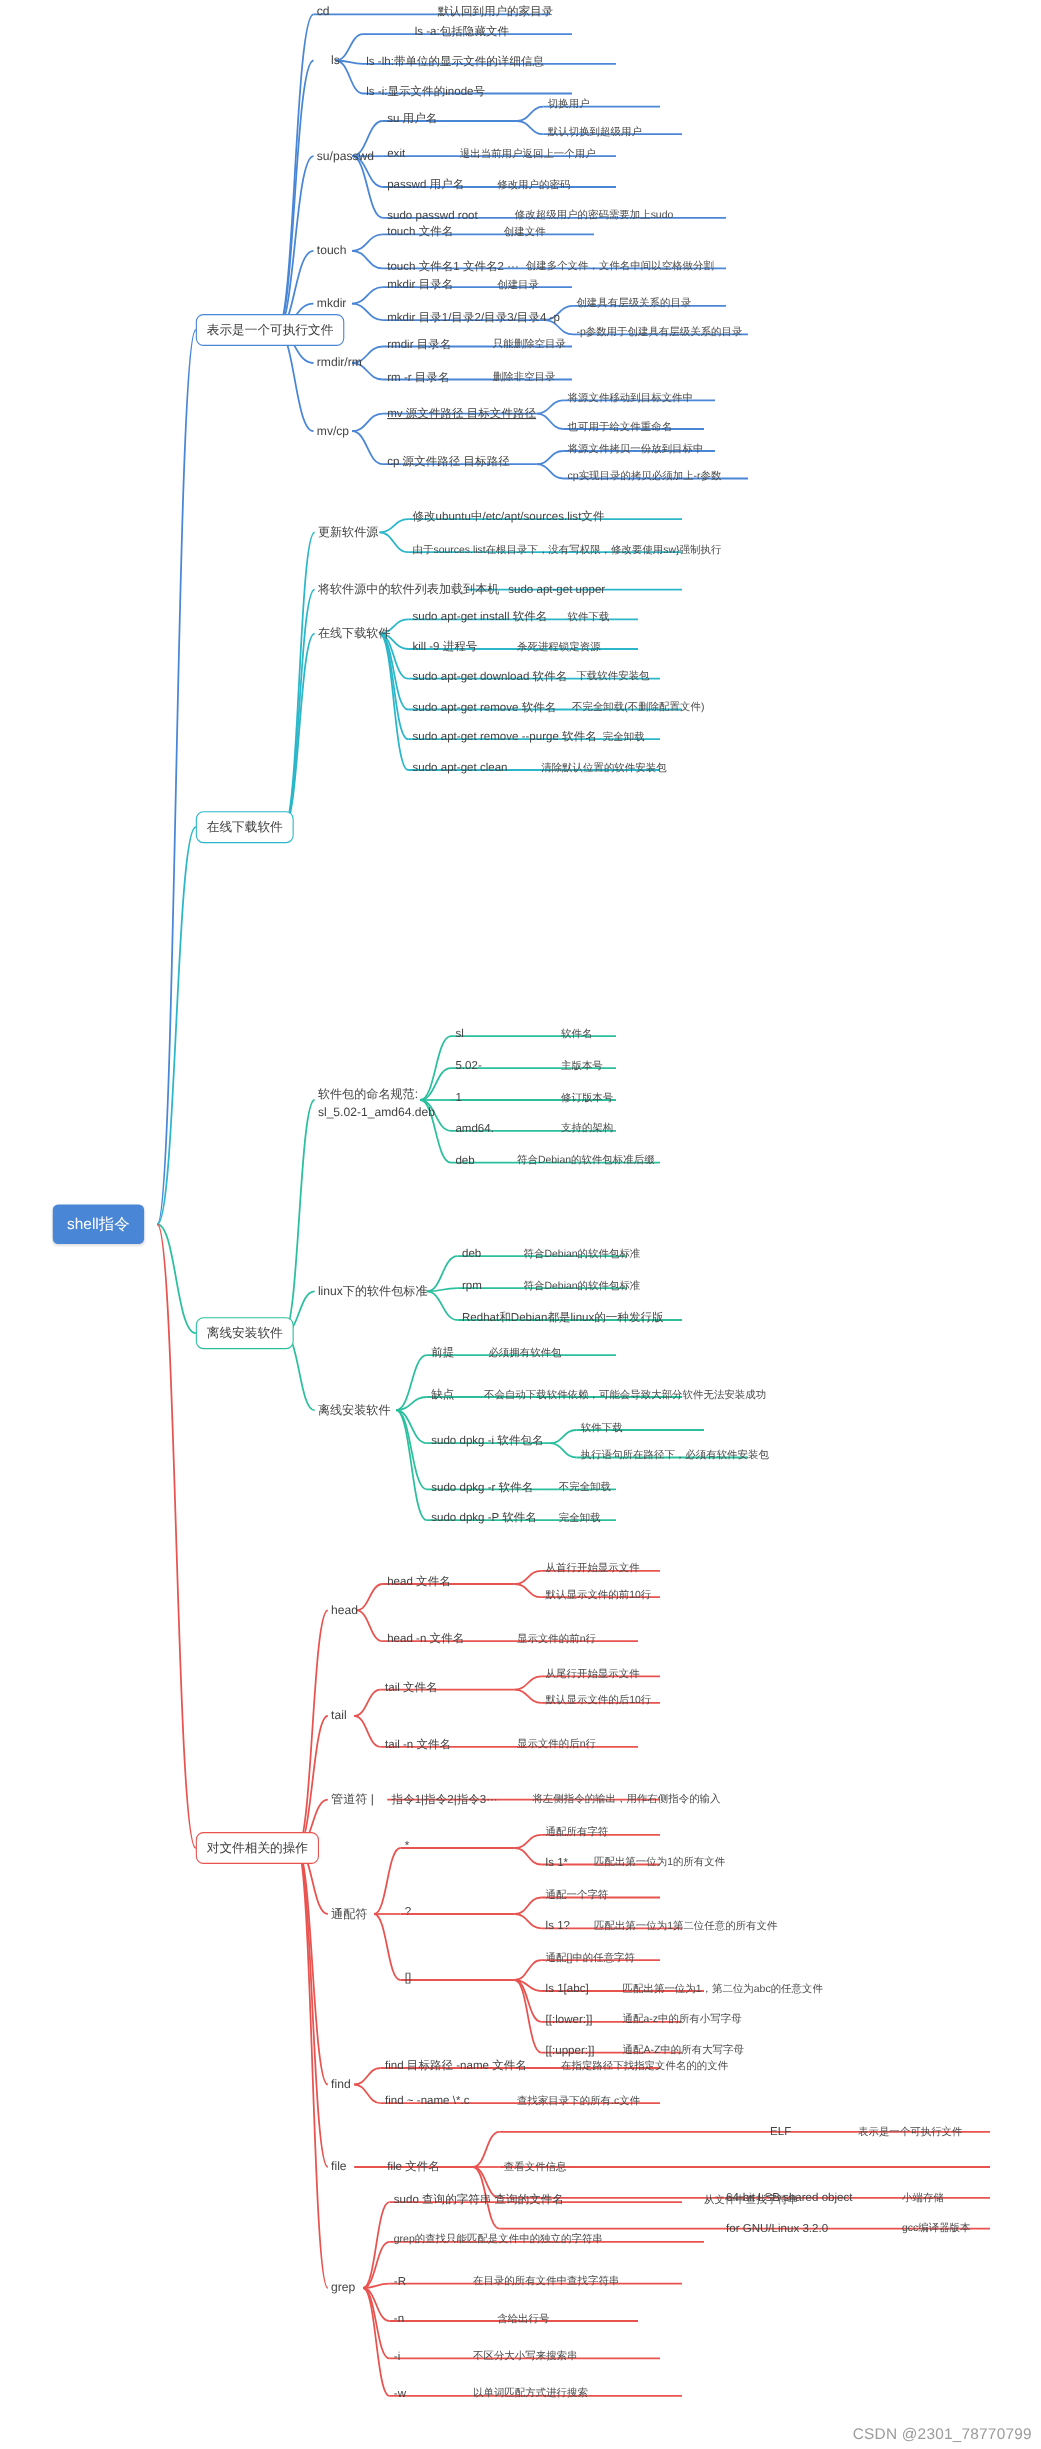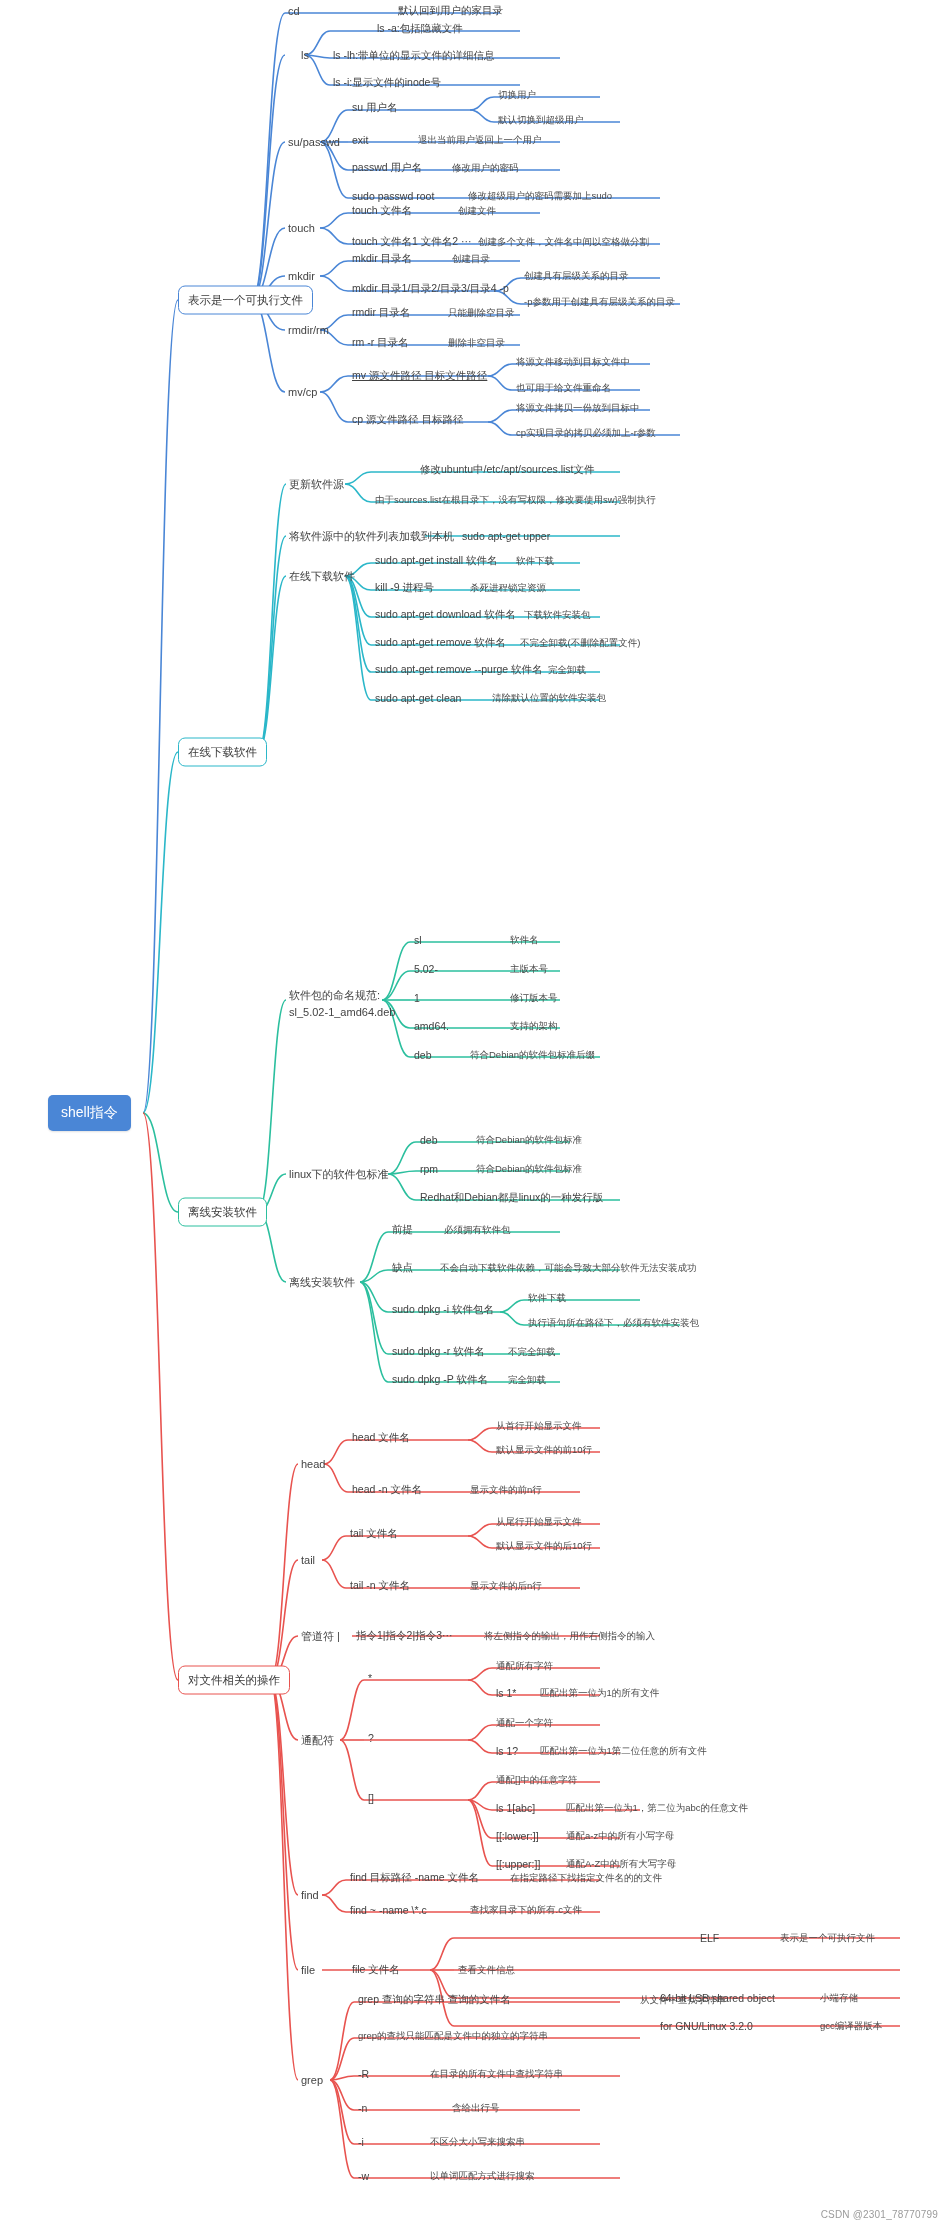--- a/index.html
+++ b/index.html
@@ -43,21 +43,21 @@
     padding:6px 9px;
     transform:translateY(-50%);
     color:#3b3b3b;
   }
   .cat.green{border-color:#2bbf9e;}
   .cat.red{border-color:#e8534f;}
   .cat.cyan{border-color:#2bb7c9;}
 
   .watermark{
     position:absolute;right:8px;bottom:6px;
-    font-size:10px;color:#9b9b9b;
+    font-size:14px;color:#9b9b9b;
     letter-spacing:.2px;
   }
 </style>
 </head>
 <body>
 
 <div id="canvas">
 
   <svg class="edges" viewBox="0 0 946 2226">
     <g fill="none" stroke-width="1.6">
@@ -336,21 +336,21 @@
 
   <div class="lbl l2" style="left:288px;top:392px;">mv/cp</div>
   <div class="lbl l3" style="left:352px;top:376px;text-decoration:underline;">mv 源文件路径 目标文件路径</div>
   <div class="lbl l4" style="left:516px;top:362px;">将源文件移动到目标文件中</div>
   <div class="lbl l4" style="left:516px;top:388px;">也可用于给文件重命名</div>
   <div class="lbl l3" style="left:352px;top:420px;">cp 源文件路径 目标路径</div>
   <div class="lbl l4" style="left:516px;top:408px;">将源文件拷贝一份放到目标中</div>
   <div class="lbl l4" style="left:516px;top:433px;">cp实现目录的拷贝必须加上-r参数</div>
 
   <div class="lbl l2" style="left:289px;top:484px;">更新软件源</div>
-  <div class="lbl l3" style="left:375px;top:470px;margin-left:45px;">修改ubuntu中/etc/apt/sources.list文件</div>
+  <div class="lbl l3" style="left:375px;top:470px;">修改ubuntu中/etc/apt/sources.list文件</div>
   <div class="lbl l4" style="left:375px;top:500px;">由于sources.list在根目录下，没有写权限，修改要使用sw}强制执行</div>
 
   <div class="lbl l2" style="left:289px;top:536px;">将软件源中的软件列表加载到本机</div>
   <div class="lbl l3" style="left:462px;top:536px;">sudo apt-get upper</div>
 
   <div class="lbl l2" style="left:289px;top:576px;">在线下载软件</div>
   <div class="lbl l3" style="left:375px;top:561px;">sudo apt-get install 软件名</div>
   <div class="lbl l4" style="left:516px;top:561px;">软件下载</div>
   <div class="lbl l3" style="left:375px;top:588px;">kill -9 进程号</div>
   <div class="lbl l4" style="left:470px;top:588px;">杀死进程锁定资源</div>
@@ -445,21 +445,21 @@
   <div class="lbl l3" style="left:352px;top:1970px;">file 文件名</div>
   <div class="lbl l4" style="left:458px;top:1970px;">查看文件信息</div>
   <div class="lbl l3" style="left:700px;top:1938px;">ELF</div>
   <div class="lbl l4" style="left:780px;top:1938px;">表示是一个可执行文件</div>
   <div class="lbl l3" style="left:660px;top:1998px;">64-bit LSB shared object</div>
   <div class="lbl l4" style="left:820px;top:1998px;">小端存储</div>
   <div class="lbl l3" style="left:660px;top:2026px;">for GNU/Linux 3.2.0</div>
   <div class="lbl l4" style="left:820px;top:2026px;">gcc编译器版本</div>
 
   <div class="lbl l2" style="left:301px;top:2080px;">grep</div>
-  <div class="lbl l3" style="left:358px;top:2000px;">grep 查询的字符串 查询的文件名</div>
+  <div class="lbl l3" style="left:358px;top:2000px;">sudo 查询的字符串 查询的文件名</div>
   <div class="lbl l4" style="left:640px;top:2000px;">从文件中查找字符串</div>
   <div class="lbl l4" style="left:358px;top:2036px;">grep的查找只能匹配是文件中的独立的字符串</div>
   <div class="lbl l3" style="left:358px;top:2074px;">-R</div>
   <div class="lbl l4" style="left:430px;top:2074px;">在目录的所有文件中查找字符串</div>
   <div class="lbl l3" style="left:358px;top:2108px;">-n</div>
   <div class="lbl l4" style="left:452px;top:2108px;">含给出行号</div>
   <div class="lbl l3" style="left:358px;top:2142px;">-i</div>
   <div class="lbl l4" style="left:430px;top:2142px;">不区分大小写来搜索串</div>
   <div class="lbl l3" style="left:358px;top:2176px;">-w</div>
   <div class="lbl l4" style="left:430px;top:2176px;">以单词匹配方式进行搜索</div>

